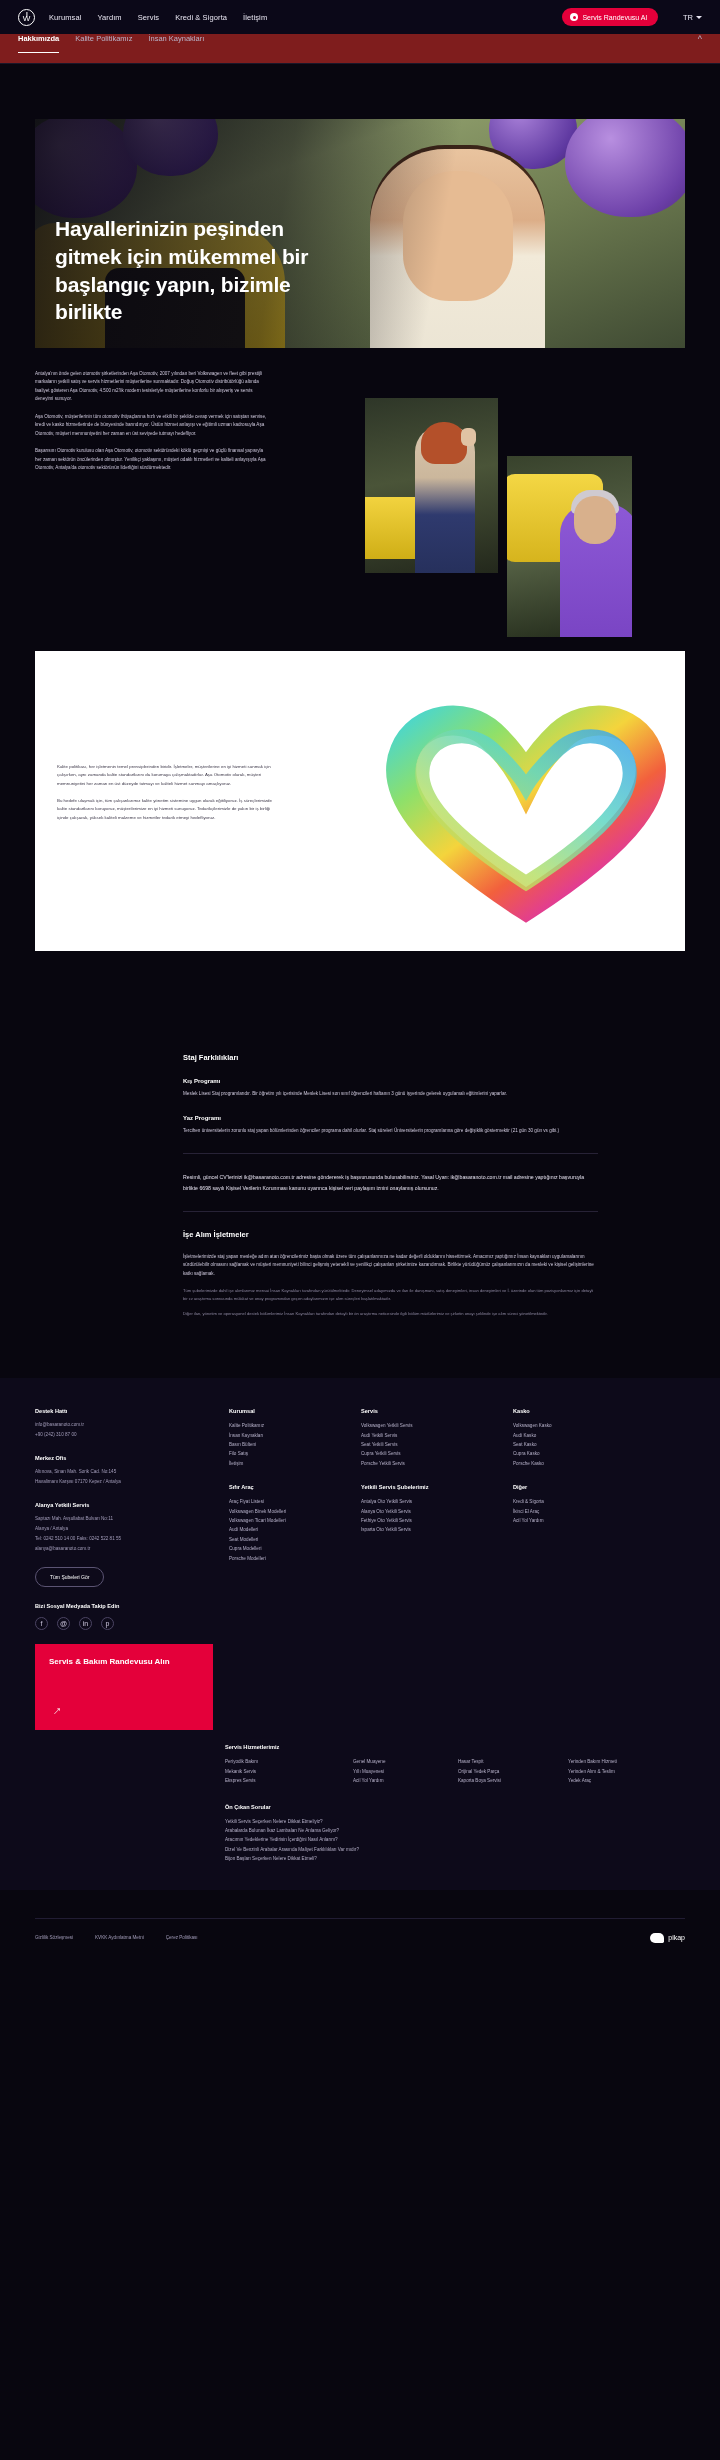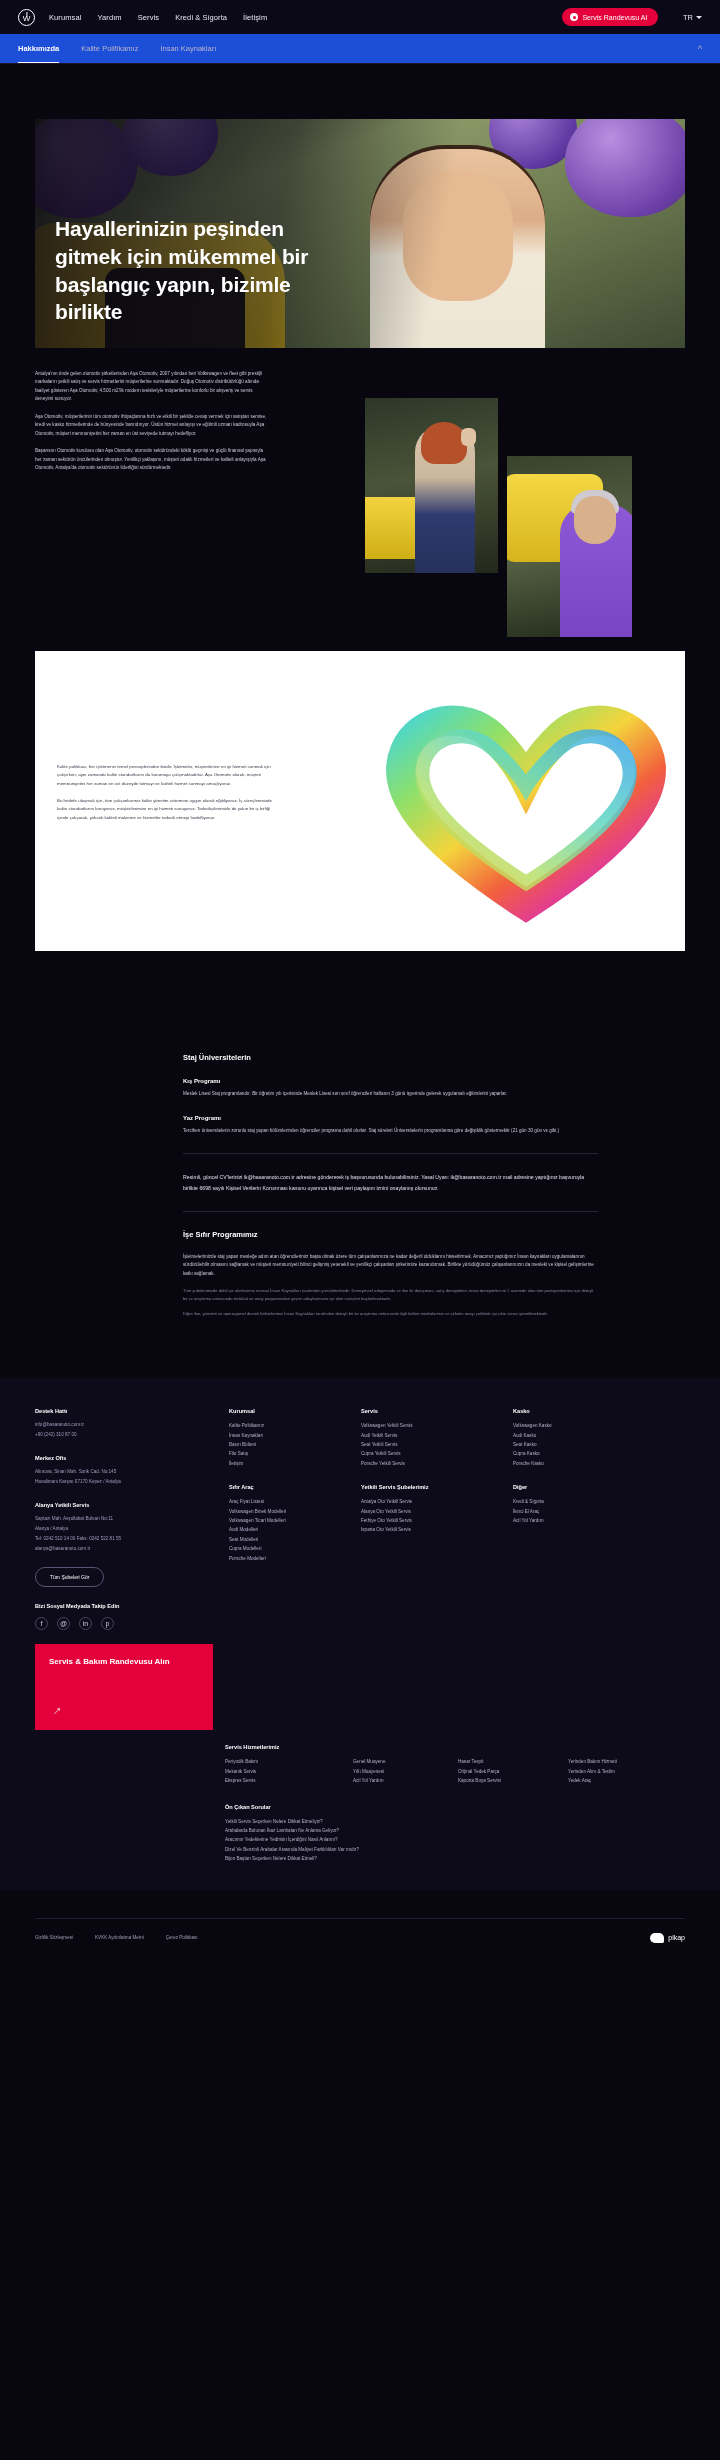--- a/index.html
+++ b/index.html
@@ -100,25 +100,25 @@
     border-left: 3px solid transparent;
     border-right: 3px solid transparent;
     border-top: 3.5px solid #e9e6f2;
     display: inline-block;
   }
 
   
   .subnav {
     height: 30px;
     display: flex;
-    align-items: center;
+    align-items: flex-start;
     padding: 0 18px;
-    background: #1d4ed8;
+    background: #7f1d1d;
     border-bottom: 1px solid #1a1628;
-    gap: 22px;
+    gap: 16px;
     position: relative;
   }
   .subnav a {
     font-size: 7.5px;
     color: #b9b4c9;
     text-decoration: none;
   }
   .subnav a.active {
     color: #ffffff;
     font-weight: bold;
@@ -565,29 +565,29 @@
         </linearGradient>
       </defs>
       <path d="M165 228 C 60 160, 28 112, 44 74 C 58 40, 104 34, 130 58 C 146 73, 158 90, 165 104 C 172 90, 184 73, 200 58 C 226 34, 272 40, 286 74 C 302 112, 270 160, 165 228 Z" fill="none" stroke="url(#hg)" stroke-width="30" stroke-linecap="round"></path>
       <path d="M165 206 C 78 150, 52 112, 64 82 C 76 56, 110 52, 132 72 C 146 85, 158 98, 165 110 C 172 98, 184 85, 198 72 C 220 52, 254 56, 266 82 C 278 112, 252 150, 165 206 Z" fill="none" stroke="url(#hg2)" stroke-width="14" stroke-linecap="round" opacity="0.85"></path>
     </svg>
   </div>
 </div>
 
 <div class="section">
   <div class="content">
-    <h3>Staj Üniversitelerin</h3>
+    <h3>Staj Farklılıkları</h3>
     <h4>Kış Programı</h4>
     <p>Meslek Lisesi Staj programlarıdır. Bir öğretim yılı içerisinde Meslek Lisesi son sınıf öğrencileri haftanın 3 günü işyerinde gelerek uygulamalı eğitimlerini yaparlar.</p>
     <h4>Yaz Programı</h4>
     <p>Tercihen üniversitelerin zorunlu staj yapan bölümlerinden öğrenciler programa dahil olurlar. Staj süreleri Üniversitelerin programlarına göre değişiklik göstermektir (21 gün 30 gün vs gibi.)</p>
     <div class="rule"></div>
     <p class="highlight">Resimli, güncel CV'lerinizi ik@basaranoto.com.tr adresine göndererek iş başvurusunda bulunabilirsiniz. Yasal Uyarı: ik@basaranoto.com.tr mail adresine yaptığınız başvuruyla birlikte 6698 sayılı Kişisel Verilerin Korunması kanunu uyarınca kişisel veri paylaşım iznini onaylamış olursunuz.</p>
     <div class="rule"></div>
-    <h3>İşe Sıfır Programımız</h3>
+    <h3>İşe Alım İşletmeler</h3>
     <p>İşletmelerimizde staj yapan mesleğe adım atan öğrencilerimiz başta olmak üzere tüm çalışanlarımıza ne kadar değerli olduklarını hissettirmek. Amacımız yaptığımız İnsan kaynakları uygulamalarının sürdürülebilir olmasını sağlamak ve müşteri memnuniyeti bilinci gelişmiş yetenekli ve yenilikçi çalışanları şirketimize kazandırmak. Birlikte yürüdüğümüz çalışanlarımızın da mesleki ve kişisel gelişimlerine katkı sağlamak.</p>
     <p class="dim">Tüm şubelerimizde dahil işe alımlarımız mensai İnsan Kaynakları tarafından yürütülmektedir. Deneyimsel adayımızda ve ilan ile danışmanı, satış deneyimleri, insan deneyimleri ve İ. üzerinde olan tüm pozisyonlarımız için detaylı bir cv araştırma sonrasında mülakat ve onay programından geçen adaylarımızın işe alım süreçleri başlatılmaktadır.</p>
     <p class="dim">Diğer ilan, yönetim ve operasyonel destek bölümlerimiz İnsan Kaynakları tarafından detaylı bir ön araştırma neticesinde ilgili bölüm müdürlerimiz ve şirketin onayı şeklinde işe alım süreci yönetilmektedir.</p>
   </div>
 </div>
 
 <div class="footer">
   <div class="fcols">
 
     <div class="fcol fcol-1">

